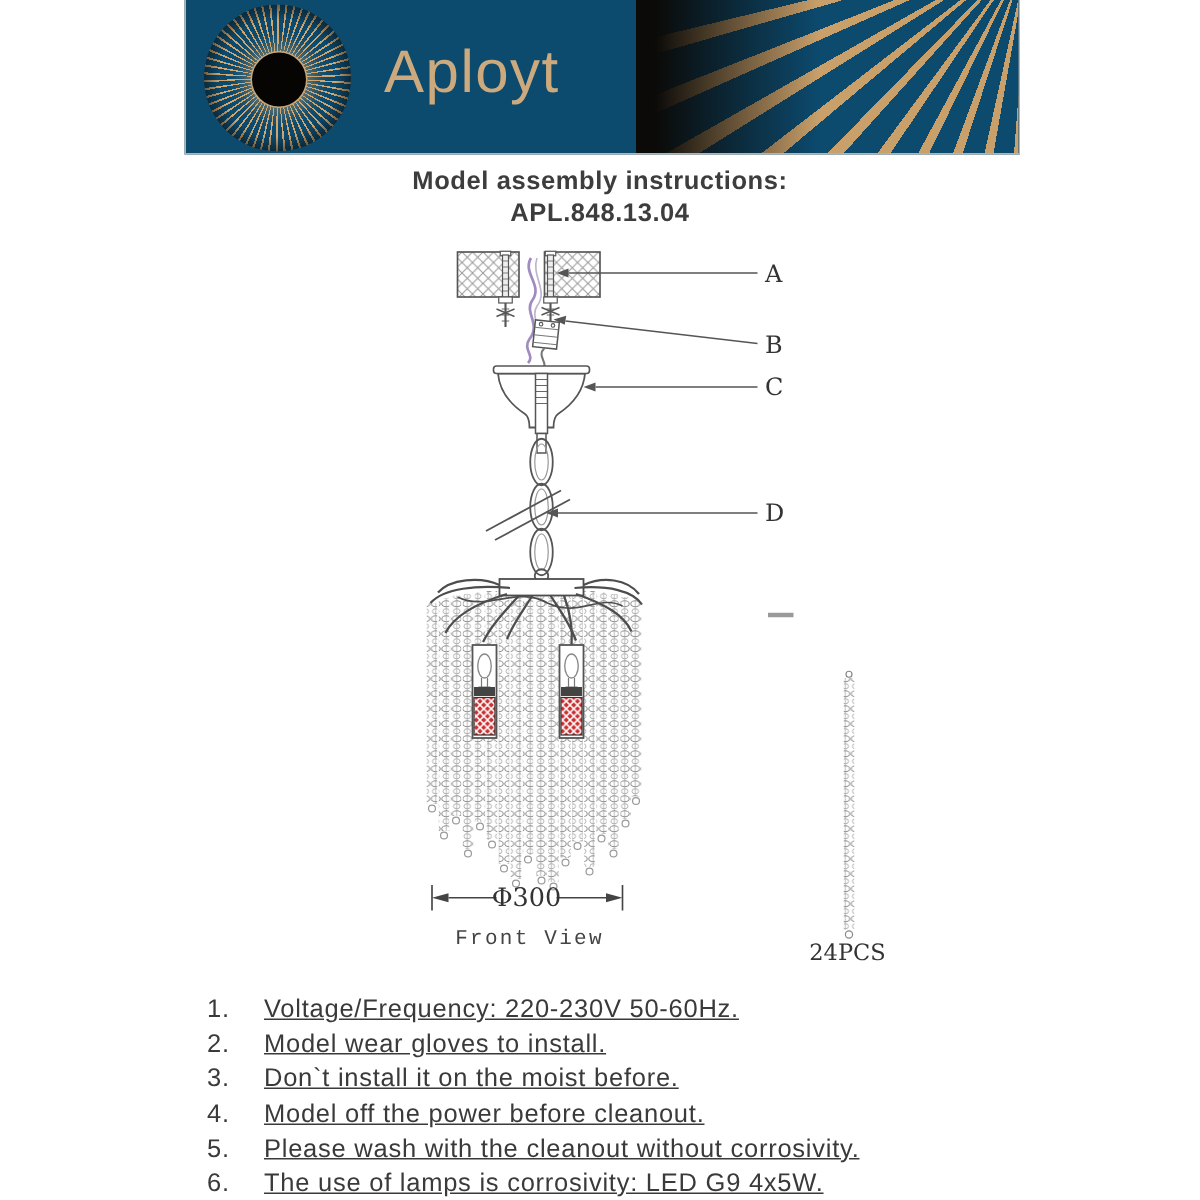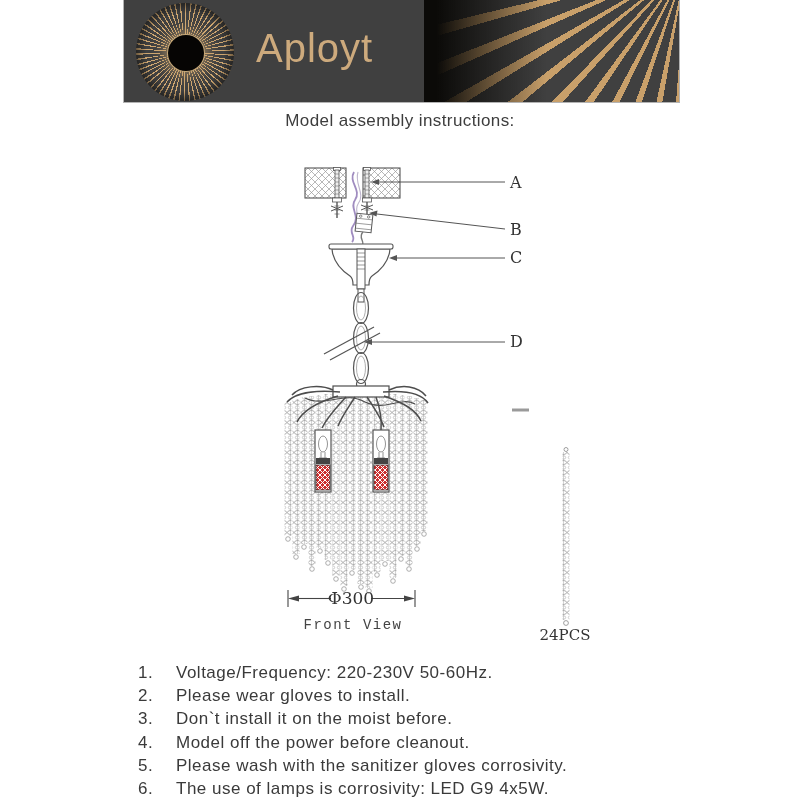--- a/index.html
+++ b/index.html
@@ -3,21 +3,21 @@
 <meta charset="utf-8">
 <style>
   html,body{margin:0;padding:0;}
   body{
     width:800px;height:800px;position:relative;background:#ffffff;
     font-family:"Liberation Sans", sans-serif;color:#3b3b3b;overflow:hidden;
   }
   
   .banner{
     position:absolute;left:123px;top:0;width:555px;height:102px;
-    background:#404040;border:1px solid #b3b3b3;border-top:none;overflow:hidden;
+    background:#0c4a6e;border:1px solid #b3b3b3;border-top:none;overflow:hidden;
   }
   .sunburst{
     position:absolute;left:12px;top:3px;width:98px;height:98px;border-radius:50%;
     background:
       radial-gradient(circle, rgba(11,10,8,0) 0 34%, rgba(11,10,8,0) 56%, rgba(11,10,8,0.75) 78%, #0b0a08 92%),
       repeating-conic-gradient(#cfa771 0deg 1.7deg, rgba(11,10,8,0) 1.7deg 6.2deg);
   }
   .sun-core{
     position:absolute;left:50%;top:50%;width:36px;height:36px;margin:-18px 0 0 -18px;
     border-radius:50%;background:#060504;border:1px solid rgba(232,198,142,0.85);
@@ -30,50 +30,51 @@
   }
   .corner-rays{
     position:absolute;right:0;top:0;width:46%;height:100%;
     background:
       linear-gradient(to left, rgba(11,10,8,0) 52%, #0b0a08 95%),
       repeating-conic-gradient(from 150deg at 103% -35%, #c9a06a 0deg 2.4deg, rgba(11,10,8,0) 2.4deg 8deg);
   }
   
   .title-block{
     position:absolute;left:0;top:110px;width:800px;text-align:center;
-    font-size:17px;font-weight:400;letter-spacing:0.4px;color:#3d3d3d;line-height:21px;
+    font-size:17px;font-weight:700;letter-spacing:0.4px;color:#3d3d3d;line-height:21px;
   }
   
   .diagram-svg{position:absolute;left:0;top:0;width:800px;height:800px;}
   .lbl{font-family:"DejaVu Serif", serif;font-size:16px;fill:#333;}
   .dim{font-family:"DejaVu Serif", serif;font-size:17px;fill:#333;}
   .cad{font-family:"Liberation Mono", monospace;font-size:14px;letter-spacing:1.5px;fill:#444;}
   .pcs{font-family:"DejaVu Serif", serif;font-size:15px;fill:#333;}
   
   .instructions{
     position:absolute;left:138px;top:661px;width:560px;
     font-size:17px;letter-spacing:0.5px;color:#3a3a3a;
   }
   .instr-row{display:flex;line-height:23.2px;}
   .instr-num{flex:0 0 38px;}
-  .instr-text{flex:1;}
+  .instr-text{flex:1;text-decoration:underline;}
 </style>
 </head>
 <body>
 
 <div class="banner">
   <div class="sunburst">
     <div class="sun-core"></div>
   </div>
   <div class="brand-name">Aployt</div>
   <div class="corner-rays"></div>
 </div>
 
 <div class="title-block">
   <div>Model assembly instructions:</div>
+  <div>APL.848.13.04</div>
 </div>
 
 <svg class="diagram-svg" viewBox="0 0 800 800">
   <defs>
     <pattern id="xhatch" width="7" height="7" patternUnits="userSpaceOnUse">
       <path d="M0,0 L7,7 M7,0 L0,7" stroke="#9a9a9a" stroke-width="0.7" fill="none"></path>
     </pattern>
     <pattern id="beads" width="7" height="10" patternUnits="userSpaceOnUse">
       <line x1="3.5" y1="0" x2="3.5" y2="10" stroke="#c6c6c6" stroke-width="0.8"></line>
       <ellipse cx="3.5" cy="2.5" rx="3" ry="2" fill="none" stroke="#909090" stroke-width="0.7"></ellipse>
@@ -258,31 +259,31 @@
   <text class="pcs" x="565" y="640" text-anchor="middle">24PCS</text>
 </svg>
 
 <div class="instructions">
   <div class="instr-row">
     <span class="instr-num">1.</span>
     <span class="instr-text">Voltage/Frequency: 220-230V 50-60Hz.</span>
   </div>
   <div class="instr-row">
     <span class="instr-num">2.</span>
-    <span class="instr-text">Please wear gloves to install.</span>
+    <span class="instr-text">Model wear gloves to install.</span>
   </div>
   <div class="instr-row">
     <span class="instr-num">3.</span>
     <span class="instr-text">Don`t install it on the moist before.</span>
   </div>
   <div class="instr-row">
     <span class="instr-num">4.</span>
     <span class="instr-text">Model off the power before cleanout.</span>
   </div>
   <div class="instr-row">
     <span class="instr-num">5.</span>
-    <span class="instr-text">Please wash with the sanitizer gloves corrosivity.</span>
+    <span class="instr-text">Please wash with the cleanout without corrosivity.</span>
   </div>
   <div class="instr-row">
     <span class="instr-num">6.</span>
     <span class="instr-text">The use of lamps is corrosivity: LED G9 4x5W.</span>
   </div>
 </div>
 
 </body></html>

